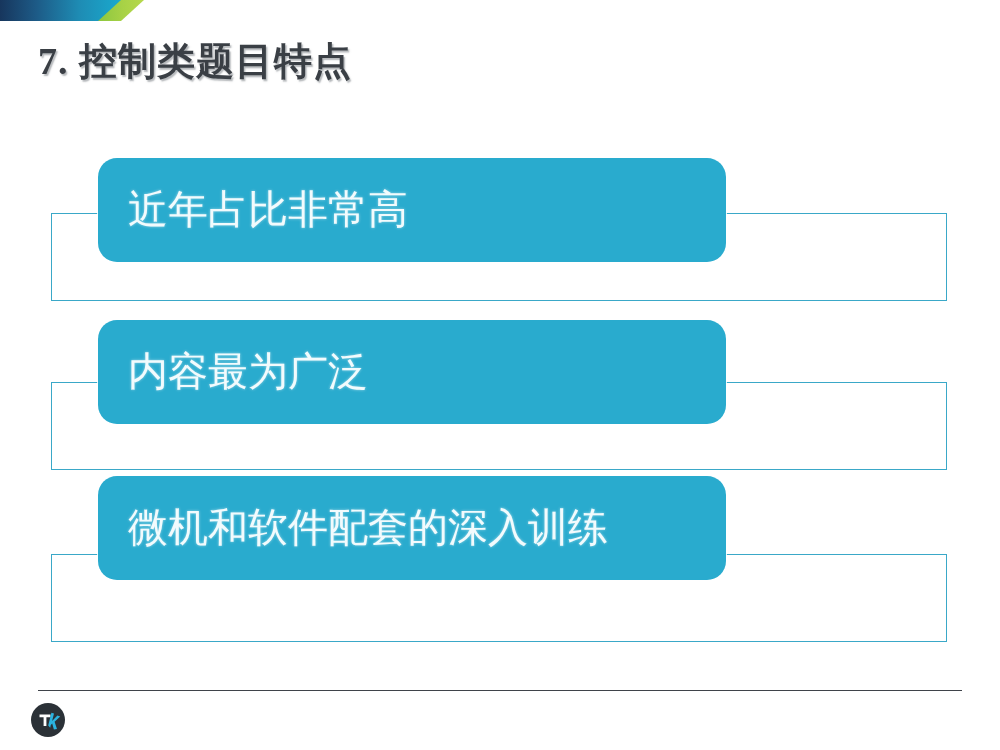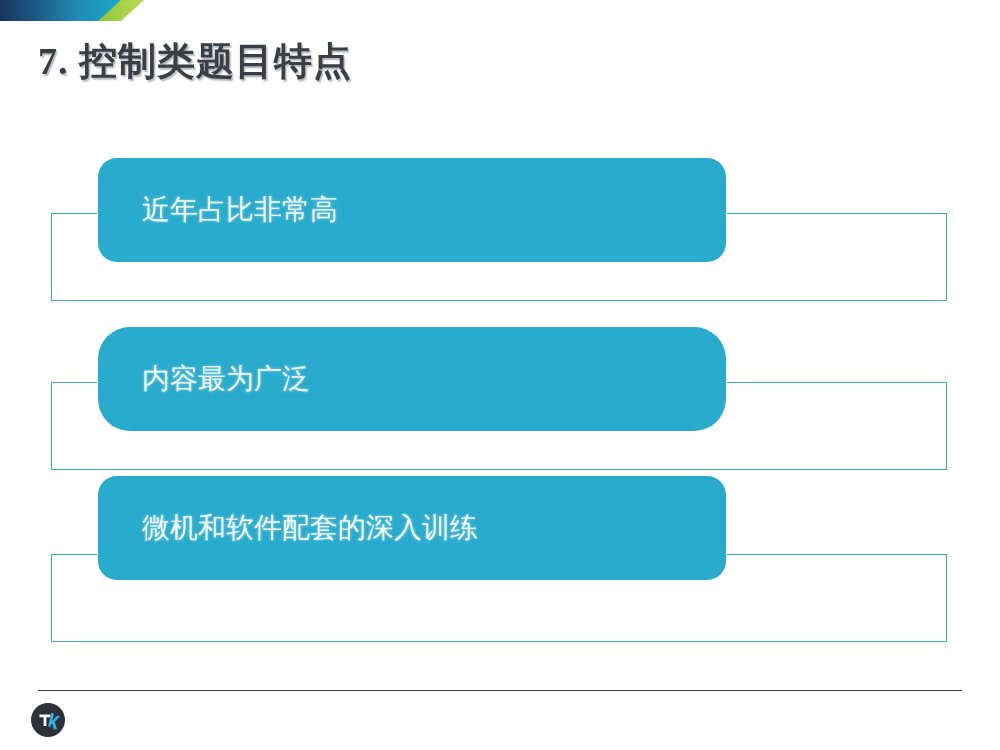--- a/index.html
+++ b/index.html
@@ -94,23 +94,23 @@
     height: 104px;
     background: #29abce;
     border-radius: 19px;
     box-shadow: 0 0 0 1px rgba(255,255,255,0.85);
     display: flex;
     align-items: center;
   }
 
   .blue-box-label {
     color: #f2fbfd;
-    font-size: 28px;
+    font-size: 40px;
     line-height: 44px;
-    padding-left: 44px;
+    padding-left: 30px;
     white-space: nowrap;
     text-shadow: 0 0 3px rgba(255,255,255,0.55);
     font-family: "Liberation Serif", "DejaVu Serif", serif;
   }
 
   
   .footer-rule {
     position: absolute;
     left: 38px;
     top: 690px;
@@ -157,21 +157,21 @@
 
     <div class="row" style="top:0;">
       <div class="outline-rect" style="top:213px;"></div>
       <div class="blue-box" style="top:158px;">
         <span class="blue-box-label">近年占比非常高</span>
       </div>
     </div>
 
     <div class="row" style="top:0;">
       <div class="outline-rect" style="top:382px;"></div>
-      <div class="blue-box" style="top:327px;border-radius:32px;">
+      <div class="blue-box" style="top:320px;">
         <span class="blue-box-label">内容最为广泛</span>
       </div>
     </div>
 
     <div class="row" style="top:0;">
       <div class="outline-rect" style="top:554px;"></div>
       <div class="blue-box" style="top:476px;">
         <span class="blue-box-label">微机和软件配套的深入训练</span>
       </div>
     </div>

